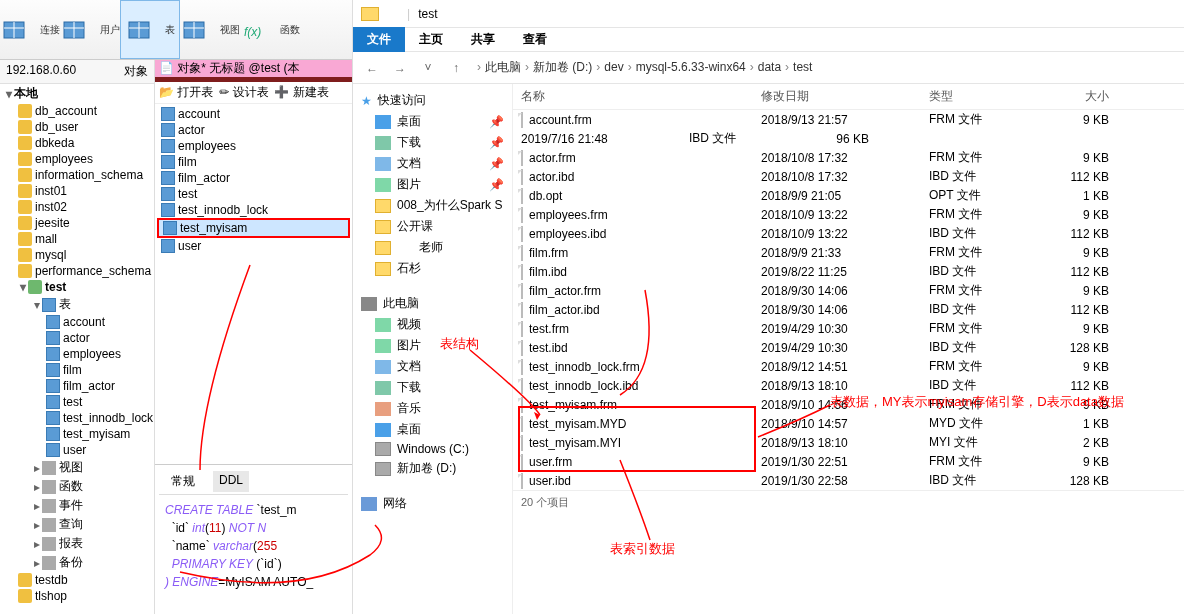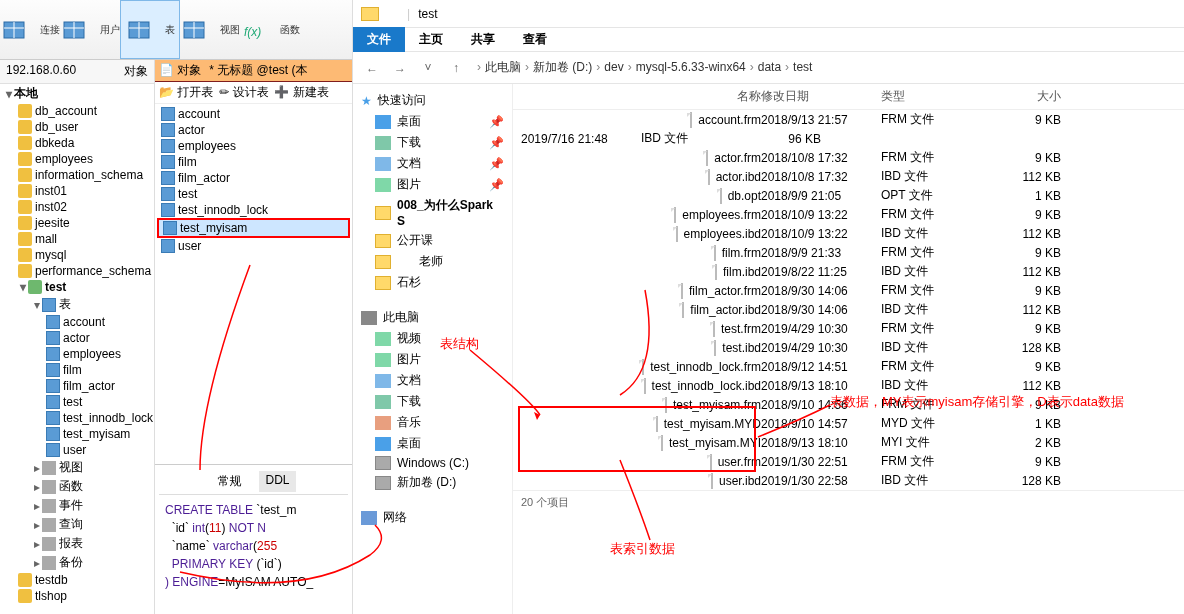--- a/index.html
+++ b/index.html
@@ -20,32 +20,32 @@
 .db-ico { background: #f0c040; border-radius: 2px; }
 .db-ico.green { background: #6eb86e; }
 .tbl-ico { background: #5a9bd5; border: 1px solid #3a7bb5; }
 .tree-row.bold { font-weight: bold; }
 .tree-indent1 { padding-left: 18px; }
 .tree-indent2 { padding-left: 32px; }
 .tree-indent3 { padding-left: 46px; }
 .expander { width: 10px; text-align: center; color: #666; cursor: pointer; }
 
 .obj-panel { flex: 1; overflow: hidden; display: flex; flex-direction: column; }
-.obj-tabs { height: 22px; background: #fdba74; border-bottom: 1px solid #7f1d1d; display: flex; align-items: center; padding-left: 4px; font-size: 11px; gap: 8px; }
+.obj-tabs { height: 22px; background: #f9a8d4; border-bottom: 5px solid #7f1d1d; display: flex; align-items: center; padding-left: 4px; font-size: 11px; }
 .obj-toolbar { height: 22px; border-bottom: 1px solid #eee; display: flex; align-items: center; gap: 6px; padding: 0 4px; font-size: 11px; }
 .obj-list { flex: 1; padding: 2px; }
 .obj-row { display: flex; align-items: center; padding: 1px 4px; cursor: pointer; }
 .obj-row.selected { background: #cde6ff; border: 2px solid red; }
 
 .sql-panel { border-top: 1px solid #ccc; padding: 4px; background: #fff; height: 150px; position: relative; }
-.sql-tabs { display: flex; gap: 12px; padding: 2px 6px; border-bottom: 1px solid #ddd; font-size: 11px; justify-content: center; }
+.sql-tabs { display: flex; gap: 12px; padding: 2px 6px; border-bottom: 1px solid #ddd; font-size: 11px; }
 .sql-tab { padding: 2px 6px; cursor: pointer; }
 .sql-tab.active { background: #e8e8e8; }
 .sql-code { padding: 6px; font-family: Consolas, monospace; font-size: 12px; line-height: 1.5; white-space: pre; }
-.kw-blue { color: #4c1d95; }
+.kw-blue { color: #8b5cf6; font-style: italic; }
 .kw-red { color: #cc0000; }
 
 
 .explorer { position: absolute; left: 353px; top: 0; right: 0; height: 614px; background: #fff; }
 .exp-title { height: 28px; background: #fff; border-bottom: 1px solid #e5e5e5; display: flex; align-items: center; padding: 0 8px; gap: 8px; }
 .exp-title .folder-glyph { width: 18px; height: 14px; background: #ffd96a; border: 1px solid #e0b030; }
 .exp-ribbon { height: 24px; background: #fff; display: flex; align-items: center; border-bottom: 1px solid #e5e5e5; font-weight: bold; }
 .exp-ribbon .rtab { padding: 4px 14px; font-size: 12px; cursor: pointer; }
 .exp-ribbon .rtab.file { background: #1979ca; color: #fff; }
 .exp-address { height: 32px; border-bottom: 1px solid #e5e5e5; display: flex; align-items: center; padding: 0 8px; gap: 6px; }
@@ -63,23 +63,23 @@
 .ico-download { background: #7fc8a9; }
 .ico-doc { background: #7fb8e8; }
 .ico-pic { background: #7fd8a8; }
 .ico-music { background: #e89f7f; }
 .ico-pc { background: #888; }
 .ico-drive { background: #aaa; border: 1px solid #888; }
 .ico-net { background: #6a9ad8; }
 
 .exp-files { flex: 1; overflow: hidden; position: relative; }
 .exp-header { display: flex; padding: 4px 8px; border-bottom: 1px solid #eee; color: #555; }
-.col-name { width: 240px; text-align: right; }
+.col-name { width: 240px; }
 .col-date { width: 120px; }
-.col-type { width: 100px; }
+.col-type { width: 100px; margin-left: 48px; }
 .col-size { width: 80px; text-align: right; }
 .file-row { display: flex; padding: 1px 8px; align-items: center; cursor: pointer; }
 .file-glyph { width: 16px; height: 14px; margin-right: 6px; border: 1px solid #bbb; background: #fff; position: relative; flex-shrink: 0; }
 .file-glyph::before { content: ''; position: absolute; right: 0; top: 0; border-left: 4px solid #ddd; border-bottom: 4px solid transparent; }
 .status { padding: 4px 8px; color: #666; font-size: 11px; border-top: 1px solid #eee; }
 
 
 .anno-red-box { position: absolute; border: 2px solid red; pointer-events: none; }
 .anno-red-text { position: absolute; color: red; font-size: 13px; pointer-events: none; z-index: 100; }
 
@@ -237,21 +237,21 @@
           <span>下载</span>
           <span class="pin">📌</span>
         </div><div class="exp-nav-row" style="padding-left: 22px;">
           <span class="nav-ico ico-doc"></span>
           <span>文档</span>
           <span class="pin">📌</span>
         </div><div class="exp-nav-row" style="padding-left: 22px;">
           <span class="nav-ico ico-pic"></span>
           <span>图片</span>
           <span class="pin">📌</span>
-        </div><div class="exp-nav-row" style="padding-left: 22px; font-weight: bold;">
+        </div><div class="exp-nav-row" style="padding-left: 22px;">
           <span class="nav-ico ico-folder-y"></span>
           <span>008_为什么Spark S</span>
         </div><div class="exp-nav-row" style="padding-left: 22px;">
           <span class="nav-ico ico-folder-y"></span>
           <span>公开课</span>
         </div><div class="exp-nav-row" style="padding-left: 22px; gap: 28px;">
           <span class="nav-ico ico-folder-y"></span>
           <span>老师</span>
         </div><div class="exp-nav-row" style="padding-left: 22px;">
           <span class="nav-ico ico-folder-y"></span>

